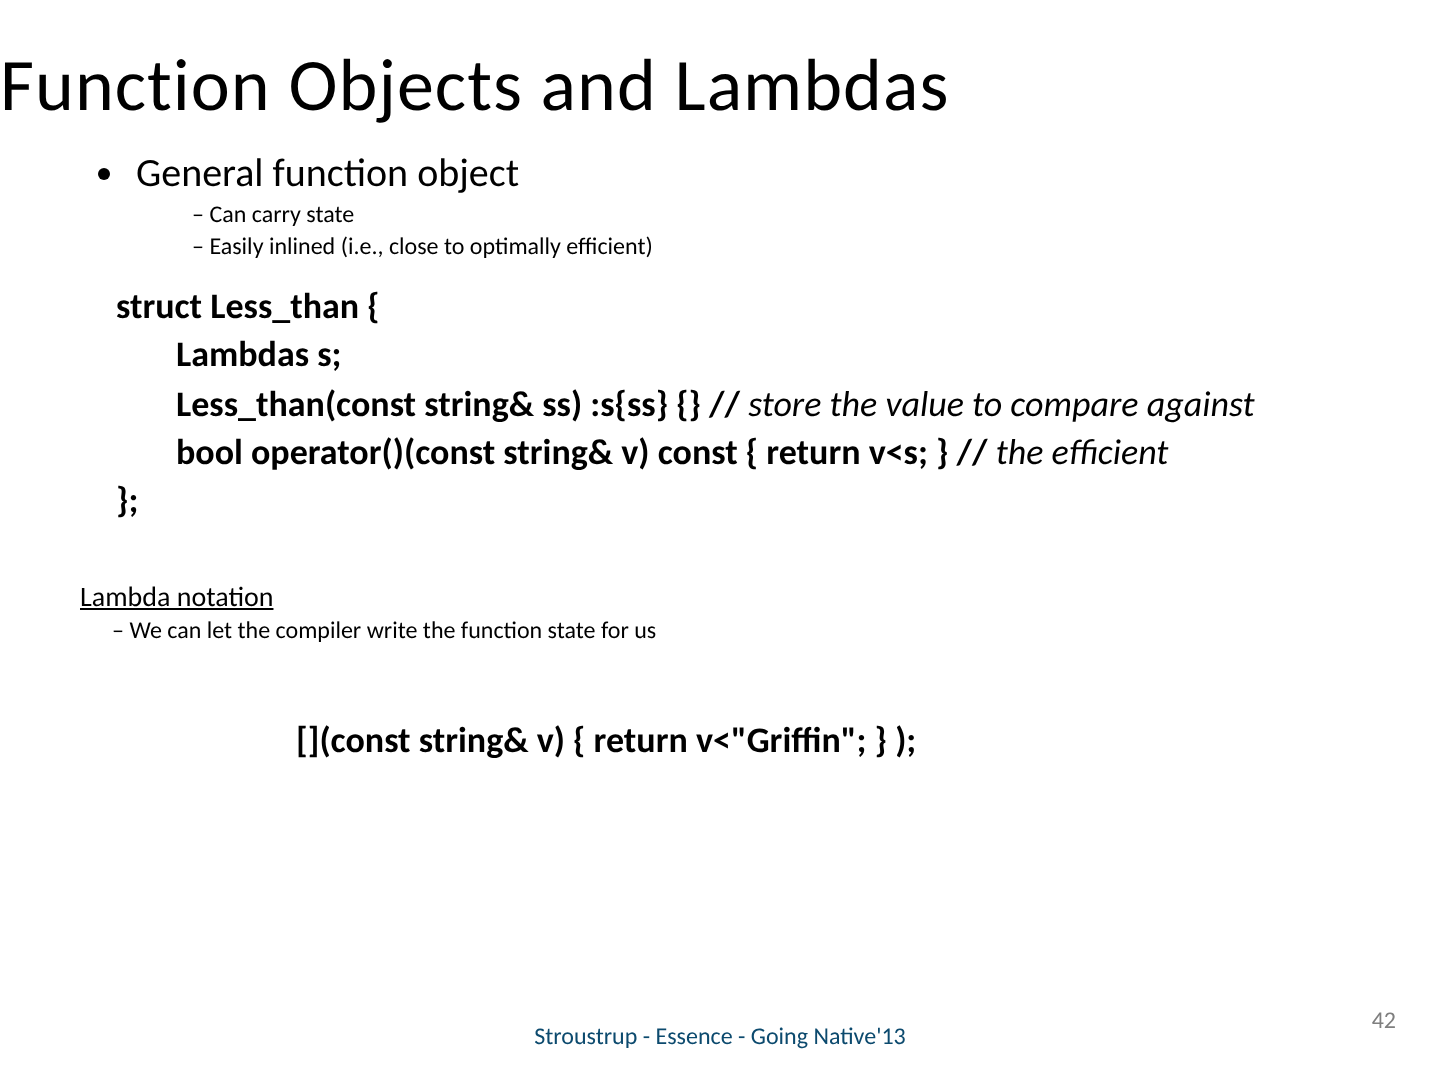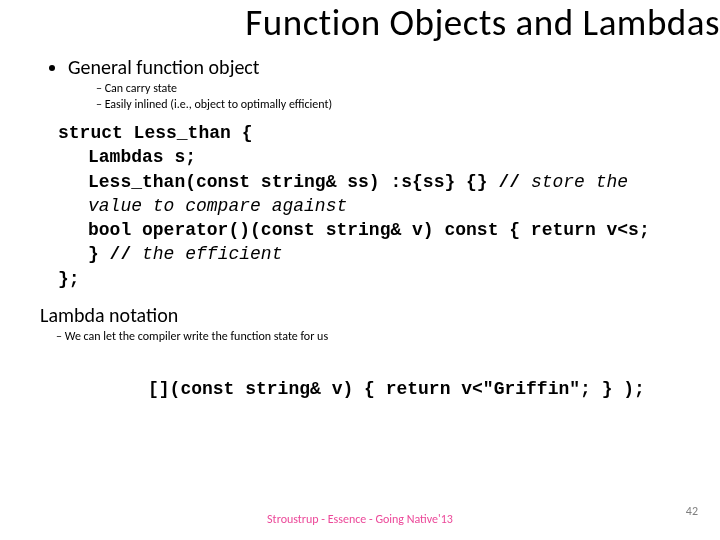--- a/index.html
+++ b/index.html
@@ -12,23 +12,24 @@
     color: #000;
     overflow: hidden;
   }
   .slide {
     position: relative;
     width: 720px;
     height: 540px;
     box-sizing: border-box;
   }
   .title {
-    text-align: right;
+    text-align: left;
     font-size: 37px;
     font-weight: 400;
+    padding-top: 20px;
     padding-bottom: 10px;
     letter-spacing: 0.5px;
   }
   .body {
     padding: 0 53px 0 40px;
   }
   ul.l1 {
     margin: 0;
     padding-left: 28px;
     font-size: 20px;
@@ -51,46 +52,46 @@
   }
   .nobullet {
     list-style: none;
     margin-left: -20px;
   }
   .codeblock {
     font-size: 18px;
     font-weight: bold;
     margin: 10px 0 10px 18px;
     line-height: 1.35;
-    font-family: Liberation Mono, monospace;
   }
   .codeblock .indent {
     padding-left: 30px;
     display: block;
   }
 .codeblock .indent2 {
     padding-left: 90px;
     display: block;
   }
   .comment {
     font-weight: normal;
     font-style: italic;
     margin-top: 28px;
   }
   .sect2 {
-    margin-top: 12px;
-    font-size: 20px;
+    margin-top: 28px;
+    font-size: 14px;
+    text-decoration: underline;
   }
   .footer {
     position: absolute;
     bottom: 14px;
     width: 100%;
     text-align: center;
     font-size: 12px;
-    color: #ec4899;
+    color: #0c4a6e;
   }
   .pagenum {
     position: absolute;
     bottom: 22px;
     right: 22px;
     font-size: 12px;
     color: #7f7f7f;
   }
 </style>
 </head>
@@ -100,21 +101,21 @@
 
   <div class="title">Function Objects and Lambdas</div>
 
   <div class="body">
 
     <ul class="l1">
       <li>
         <span>General function object</span>
         <ul class="l2">
           <li>Can carry state</li>
-          <li>Easily inlined (i.e., object to optimally efficient)</li>
+          <li>Easily inlined (i.e., close to optimally efficient)</li>
         </ul>
       </li>
     </ul>
 
     <div class="codeblock">
       <span>struct Less_than {</span><br>
       <span class="indent">Lambdas s;</span>
       <span class="indent"><span>Less_than(const string&amp; ss) :s{ss} {} // </span><span class="comment">store the value to compare against</span></span>
       <span class="indent"><span>bool operator()(const string&amp; v) const { return v&lt;s; } // </span><span class="comment">the efficient</span></span>
       <span>};</span>

